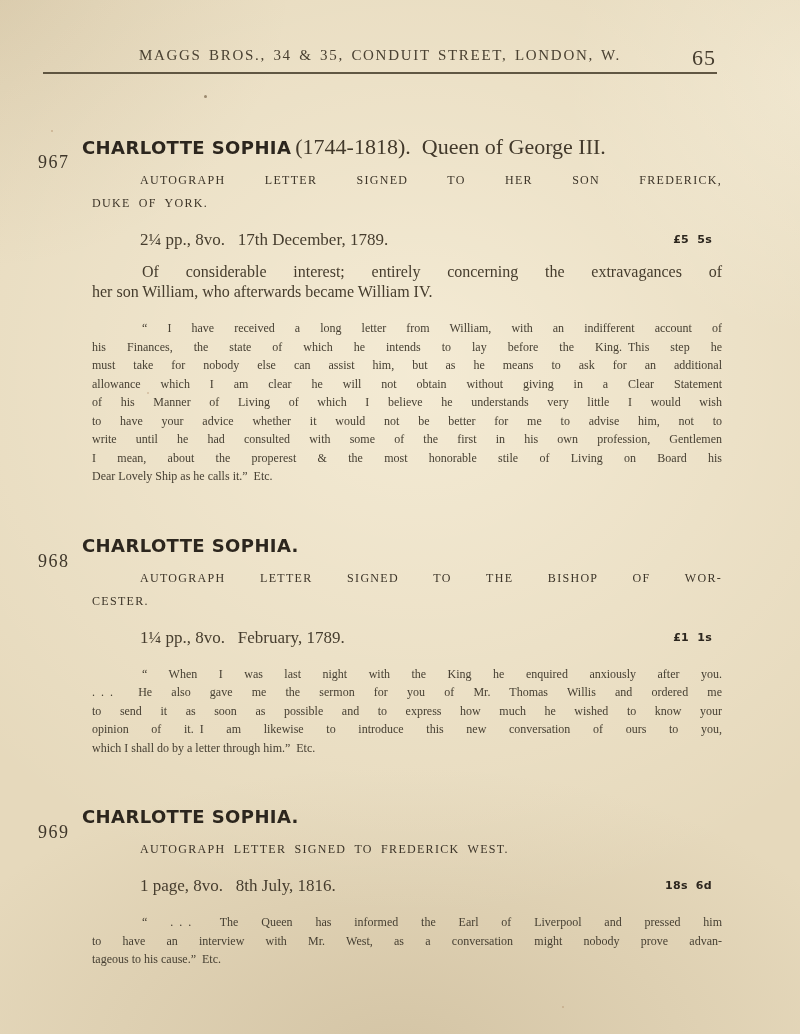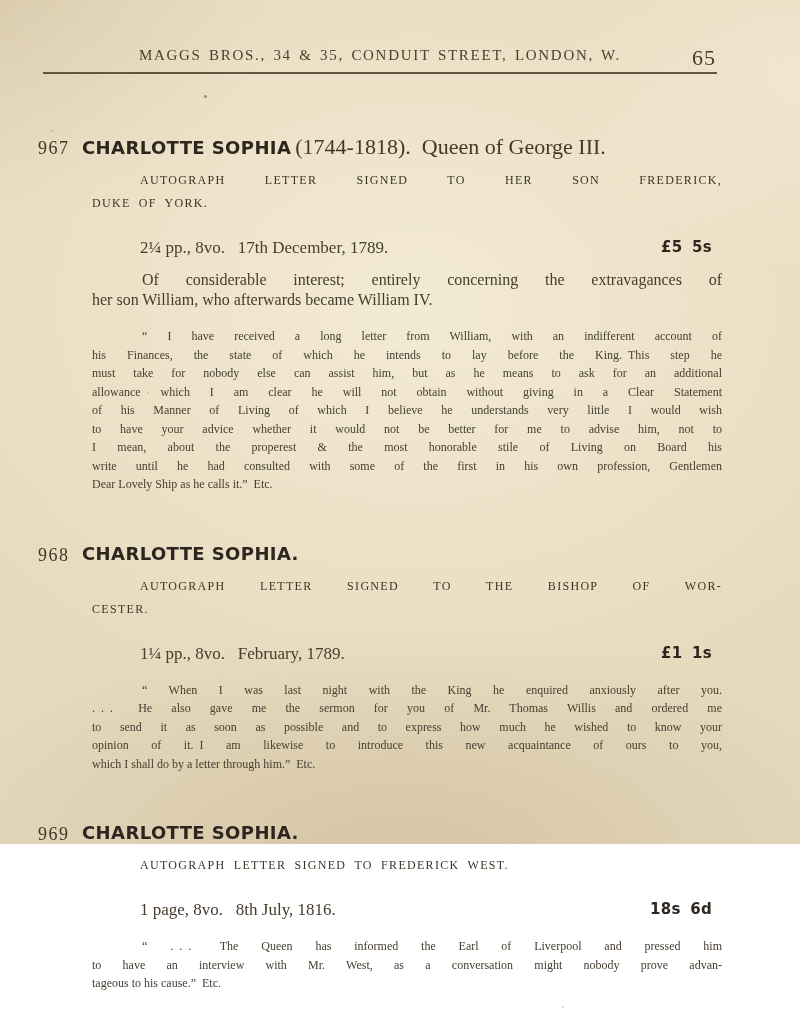--- a/index.html
+++ b/index.html
@@ -3,21 +3,21 @@
 <meta charset="utf-8">
 <style>
   html, body { margin: 0; padding: 0; }
   body {
     width: 800px; height: 1034px;
     font-family: "Liberation Serif", serif;
     overflow: hidden;
   }
   .page {
     position: relative;
-    width: 800px; height: 844px;
+    width: 800px; height: 1034px;
     color: #463d2e;
     background:
       radial-gradient(ellipse 120% 85% at 52% 36%, rgba(255,249,232,0.55), rgba(255,249,232,0) 62%),
       radial-gradient(ellipse 90% 40% at 50% 102%, rgba(140,115,75,0.20), rgba(140,115,75,0) 70%),
       radial-gradient(ellipse 55% 40% at -2% -2%, rgba(140,115,75,0.14), rgba(140,115,75,0) 70%),
       radial-gradient(ellipse 45% 35% at 102% 8%, rgba(255,250,235,0.35), rgba(255,250,235,0) 70%),
       #e6d9bc;
   }
 
   
@@ -36,21 +36,21 @@
   }
   .rule { margin-top: 8px; border-top: 2px solid rgba(72,62,44,0.85); height: 0; }
 
   
   .content { position: absolute; top: 134px; left: 92px; right: 78px; }
   .entry { position: relative; }
   .entry + .entry { margin-top: 47px; }
 
   .lot-head { margin-left: -10px; line-height: 25px; white-space: nowrap; }
   .lot-num {
-    position: absolute; left: -54px; top: 2px;
+    position: absolute; left: -54px; top: 16px;
     font-size: 18px; letter-spacing: 1.5px; color: #3e362a;
   }
   .lot-name {
     font-family: "DejaVu Sans", sans-serif;
     font-weight: bold;
     font-size: 18px;
     letter-spacing: 0.4px;
     color: #2c261e;
   }
   .lot-rest { font-size: 22px; color: #42392b; }
@@ -63,30 +63,30 @@
   .heading {
     --indent: 48px;
     margin-top: 8px;
     font-size: 12px;
     line-height: 23px;
     letter-spacing: 1.3px;
     word-spacing: 4px;
     color: #3c3428;
   }
   .biblio {
-    margin-top: 22px;
+    margin-top: 14px;
     padding-left: 48px; padding-right: 10px;
     display: flex; justify-content: space-between; align-items: flex-start;
     font-size: 17px;
     line-height: 21px;
   }
   .price {
     font-family: "DejaVu Sans", sans-serif;
     font-weight: bold;
-    font-size: 15px;
+    font-size: 11px;
     letter-spacing: 0.3px;
     word-spacing: 4px;
     color: #2c261e;
     white-space: nowrap;
   }
   .note {
     --indent: 50px;
     margin-top: 12px;
     font-size: 16px;
     line-height: 20px;
@@ -138,22 +138,22 @@
           <div>Of considerable interest; entirely concerning the extravagances of</div>
           <div>her son William, who afterwards became William IV.</div>
         </div>
       <div class="lines quote">
           <div>“ I have received a long letter from William, with an indifferent account of</div>
           <div>his Finances, the state of which he intends to lay before the King. This step he</div>
           <div>must take for nobody else can assist him, but as he means to ask for an additional</div>
           <div>allowance which I am clear he will not obtain without giving in a Clear Statement</div>
           <div>of his Manner of Living of which I believe he understands very little I would wish</div>
           <div>to have your advice whether it would not be better for me to advise him, not to</div>
+          <div>write until he had consulted with some of the first in his own profession, Gentlemen</div>
           <div>I mean, about the properest &amp; the most honorable stile of Living on Board his</div>
-          <div>write until he had consulted with some of the first in his own profession, Gentlemen</div>
           <div>Dear Lovely Ship as he calls it.” Etc.</div>
         </div>
     </section>
 
     <section class="entry">
       <div class="lot-head">
         <span class="lot-num">968</span>
         <span class="lot-name">CHARLOTTE SOPHIA.</span>
       </div>
       <div class="lines heading">
@@ -161,21 +161,21 @@
           <div>CESTER.</div>
         </div>
       <div class="biblio">
         <span class="collation">1¼ pp., 8vo.  February, 1789.</span>
         <span class="price">£1 1s</span>
       </div>
       <div class="lines quote">
           <div>“ When I was last night with the King he enquired anxiously after you.</div>
           <div>. . .  He also gave me the sermon for you of Mr. Thomas Willis and ordered me</div>
           <div>to send it as soon as possible and to express how much he wished to know your</div>
-          <div>opinion of it. I am likewise to introduce this new acquaintance of ours to you,</div>
+          <div>opinion of it. I am likewise to introduce this new conversation of ours to you,</div>
           <div>which I shall do by a letter through him.” Etc.</div>
         </div>
     </section>
 
     <section class="entry">
       <div class="lot-head">
         <span class="lot-num">969</span>
         <span class="lot-name">CHARLOTTE SOPHIA.</span>
       </div>
       <div class="lines heading">

